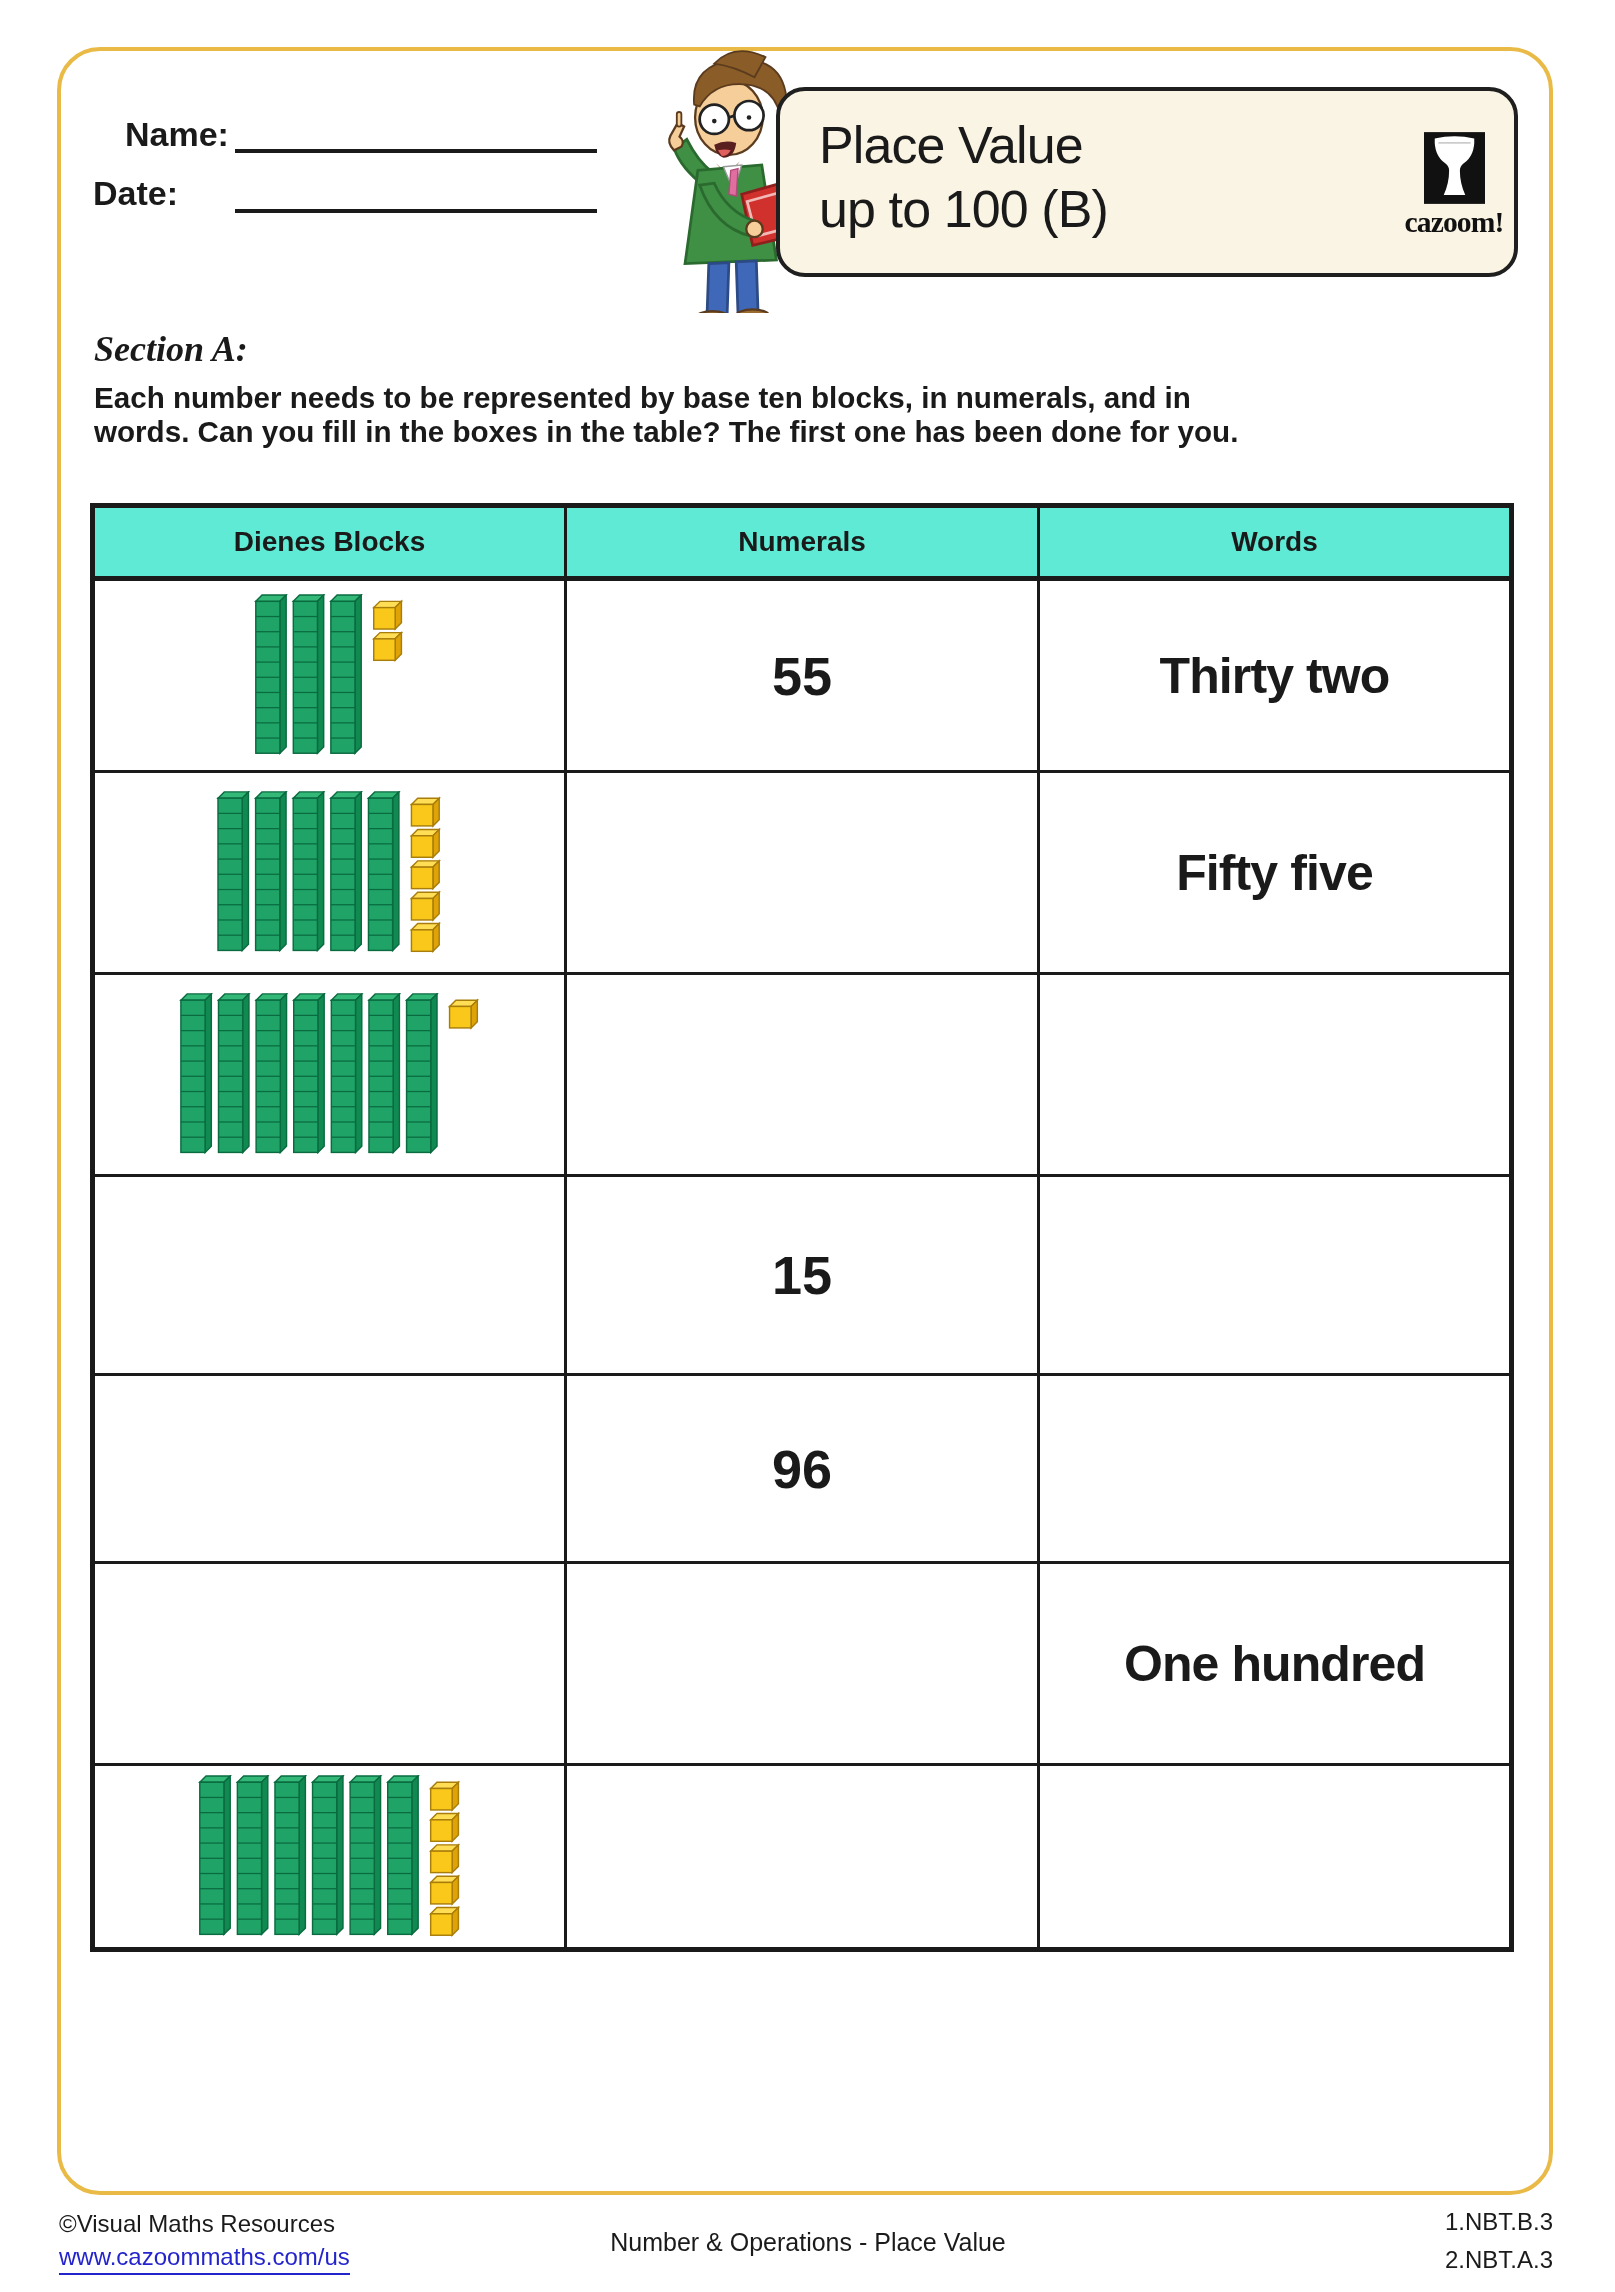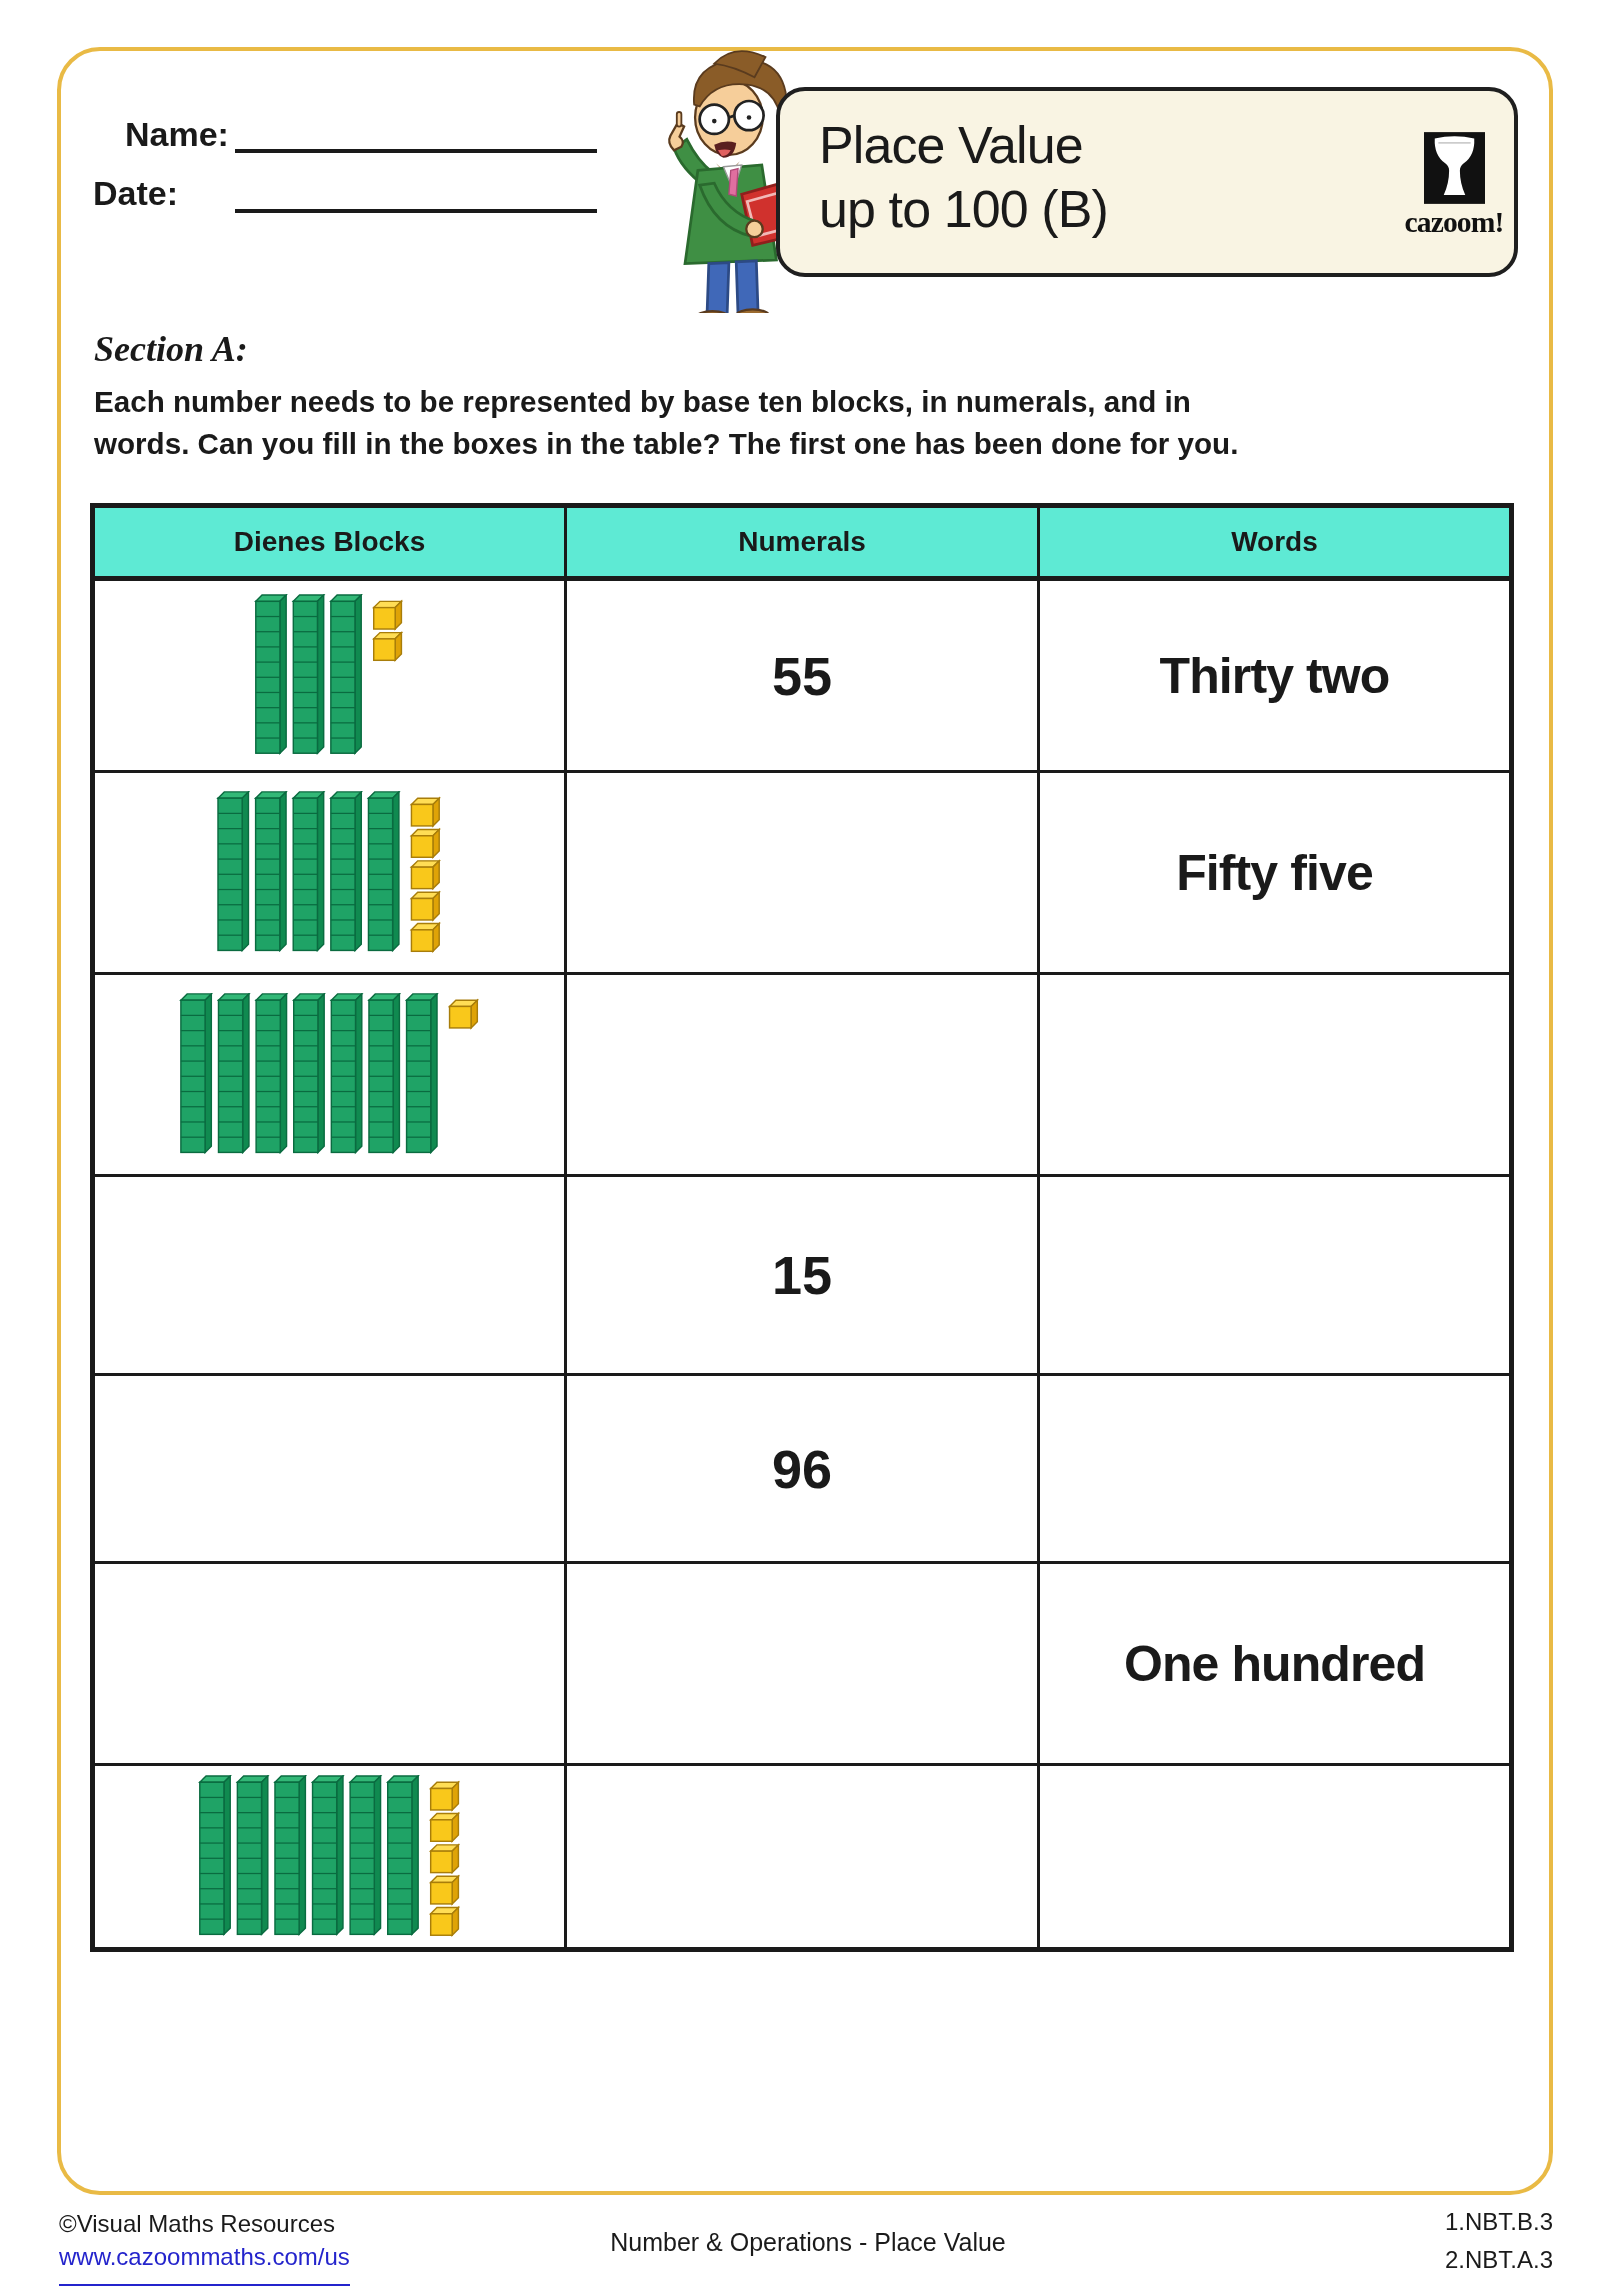--- a/index.html
+++ b/index.html
@@ -34,21 +34,21 @@
     font-family:"Liberation Serif",serif;font-weight:bold;font-size:29.6px;
     letter-spacing:-0.9px;margin-top:1.8px;color:#111;
   }
 
   #section-heading{
     position:absolute;left:94px;top:328px;
     font-family:"Liberation Serif",serif;font-style:italic;font-weight:bold;font-size:36px;
   }
   #instructions{
     position:absolute;left:94px;top:381px;width:1433px;
-    font-size:29.6px;font-weight:bold;line-height:42px;white-space:pre-line;
+    font-size:29.6px;font-weight:bold;line-height:34px;white-space:pre-line;
   }
 
   table.worksheet{
     position:absolute;left:90px;top:503px;width:1424px;
     border-collapse:collapse;table-layout:fixed;
     border:5.4px solid #1a1a1a;
   }
   table.worksheet th{
     background:#5eead4;border:3.6px solid #1a1a1a;border-bottom:5.4px solid #1a1a1a;
     font-size:28px;font-weight:bold;height:66px;
@@ -56,21 +56,21 @@
   table.worksheet td{
     border:3.6px solid #1a1a1a;text-align:center;vertical-align:middle;padding:0;
   }
   td.cell-numeral{font-size:54px;font-weight:bold;letter-spacing:0px;}
   td.cell-words{font-size:50px;font-weight:bold;letter-spacing:-0.9px;}
   td.cell-dienes svg{display:block;margin:0 auto;}
 
   .footer-copy{position:absolute;left:59px;top:2210px;font-size:24px;}
   .footer-link{
     position:absolute;left:59px;top:2243px;font-size:24px;color:#2424CC;
-    text-decoration:none;border-bottom:2.7px solid #2424CC;padding-bottom:13px;cursor:pointer;
+    text-decoration:none;border-bottom:2.7px solid #2424CC;padding-bottom:2px;cursor:pointer;
   }
   .footer-center{position:absolute;left:0;right:0;top:2228px;text-align:center;font-size:25px;}
   .footer-standards{
     position:absolute;right:63px;top:2203px;font-size:24px;text-align:right;line-height:38px;
   }
 </style>
 </head>
 <body>
 
 <div class="page-border"></div>

